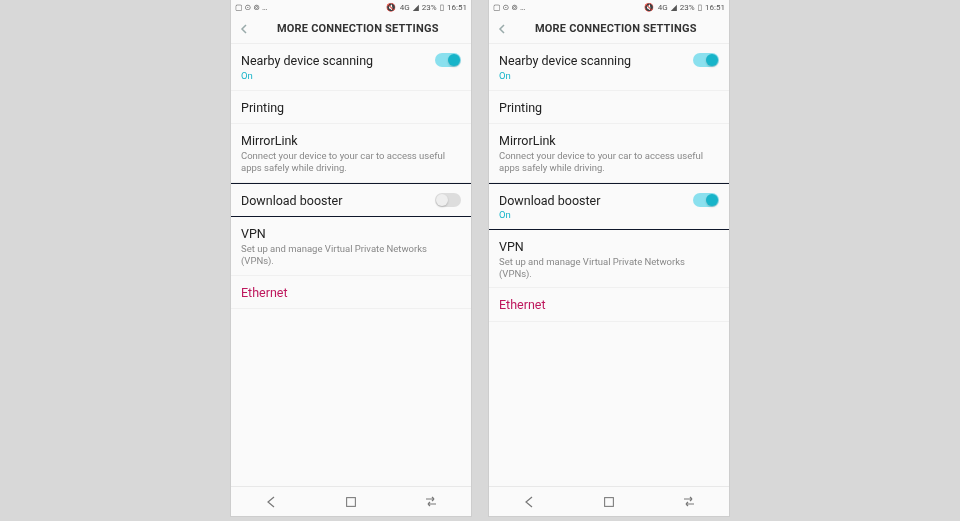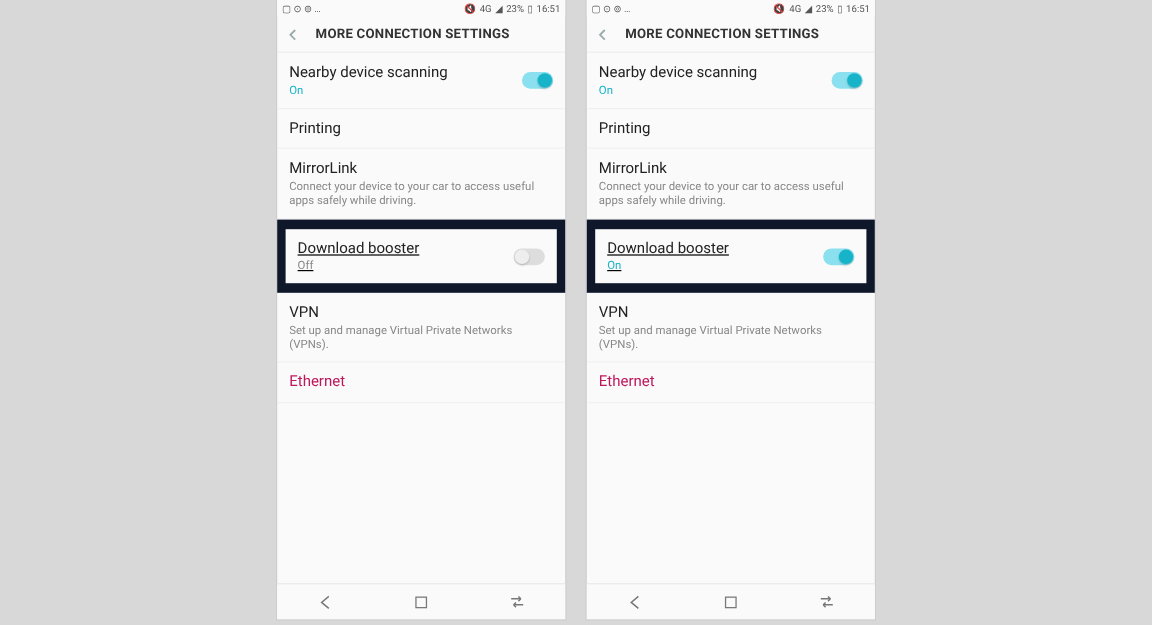--- a/index.html
+++ b/index.html
@@ -38,42 +38,42 @@
     justify-content: space-between;
   }
   .status-left { display: flex; gap: 2px; align-items: center; }
   .status-right { display: flex; gap: 3px; align-items: center; }
   .status-right span { font-size: 8px; }
   .header {
     height: 30px;
     display: flex;
     align-items: center;
     padding: 0 8px;
-    gap: 14px;
+    gap: 28px;
     border-bottom: 1px solid #eee;
   }
   .back-chevron {
     width: 10px; height: 10px;
     color: #888;
   }
   .header-title {
     font-size: 11px;
     font-weight: 700;
     color: #333;
     letter-spacing: 0.2px;
   }
   .content {
     flex: 1;
     overflow: hidden;
   }
   .row {
     padding: 9px 10px 8px 10px;
     border-bottom: 1px solid #f0f0f0;
     display: flex;
-    align-items: center;
+    align-items: flex-start;
     justify-content: space-between;
     gap: 8px;
   }
   .row .txt { flex: 1; }
   .row .title {
     font-size: 12.5px;
     color: #222;
     line-height: 1.25;
   }
   .row .sub {
@@ -101,23 +101,22 @@
     box-shadow: 0 1px 2px rgba(0,0,0,0.2);
     transition: none;
   }
   .toggle.on { background: #8ae0ee; }
   .toggle.on::after {
     left: auto; right: 1px;
     background: #17b4c9;
   }
   .toggle.off::after { background: #eee; }
   .highlight {
-    border: 8px solid #0f172a;
+    border: 1px solid #0f172a;
     margin: 0 -1px;
-    text-decoration: underline;
   }
   .navbar {
     height: 30px;
     border-top: 1px solid #e8e8e8;
     display: flex;
     justify-content: space-around;
     align-items: center;
     background: #fafafa;
   }
   .nav-btn {
@@ -179,21 +178,20 @@
       <div class="row">
         <div class="txt">
           <div class="title">MirrorLink</div>
           <div class="sub">Connect your device to your car to access useful apps safely while driving.</div>
         </div>
       </div>
 
       <div class="row highlight">
         <div class="txt">
           <div class="title">Download booster</div>
-          <div class="sub">Off</div>
         </div>
         <div class="toggle off"></div>
       </div>
 
       <div class="row">
         <div class="txt">
           <div class="title">VPN</div>
           <div class="sub">Set up and manage Virtual Private Networks (VPNs).</div>
         </div>
       </div>

